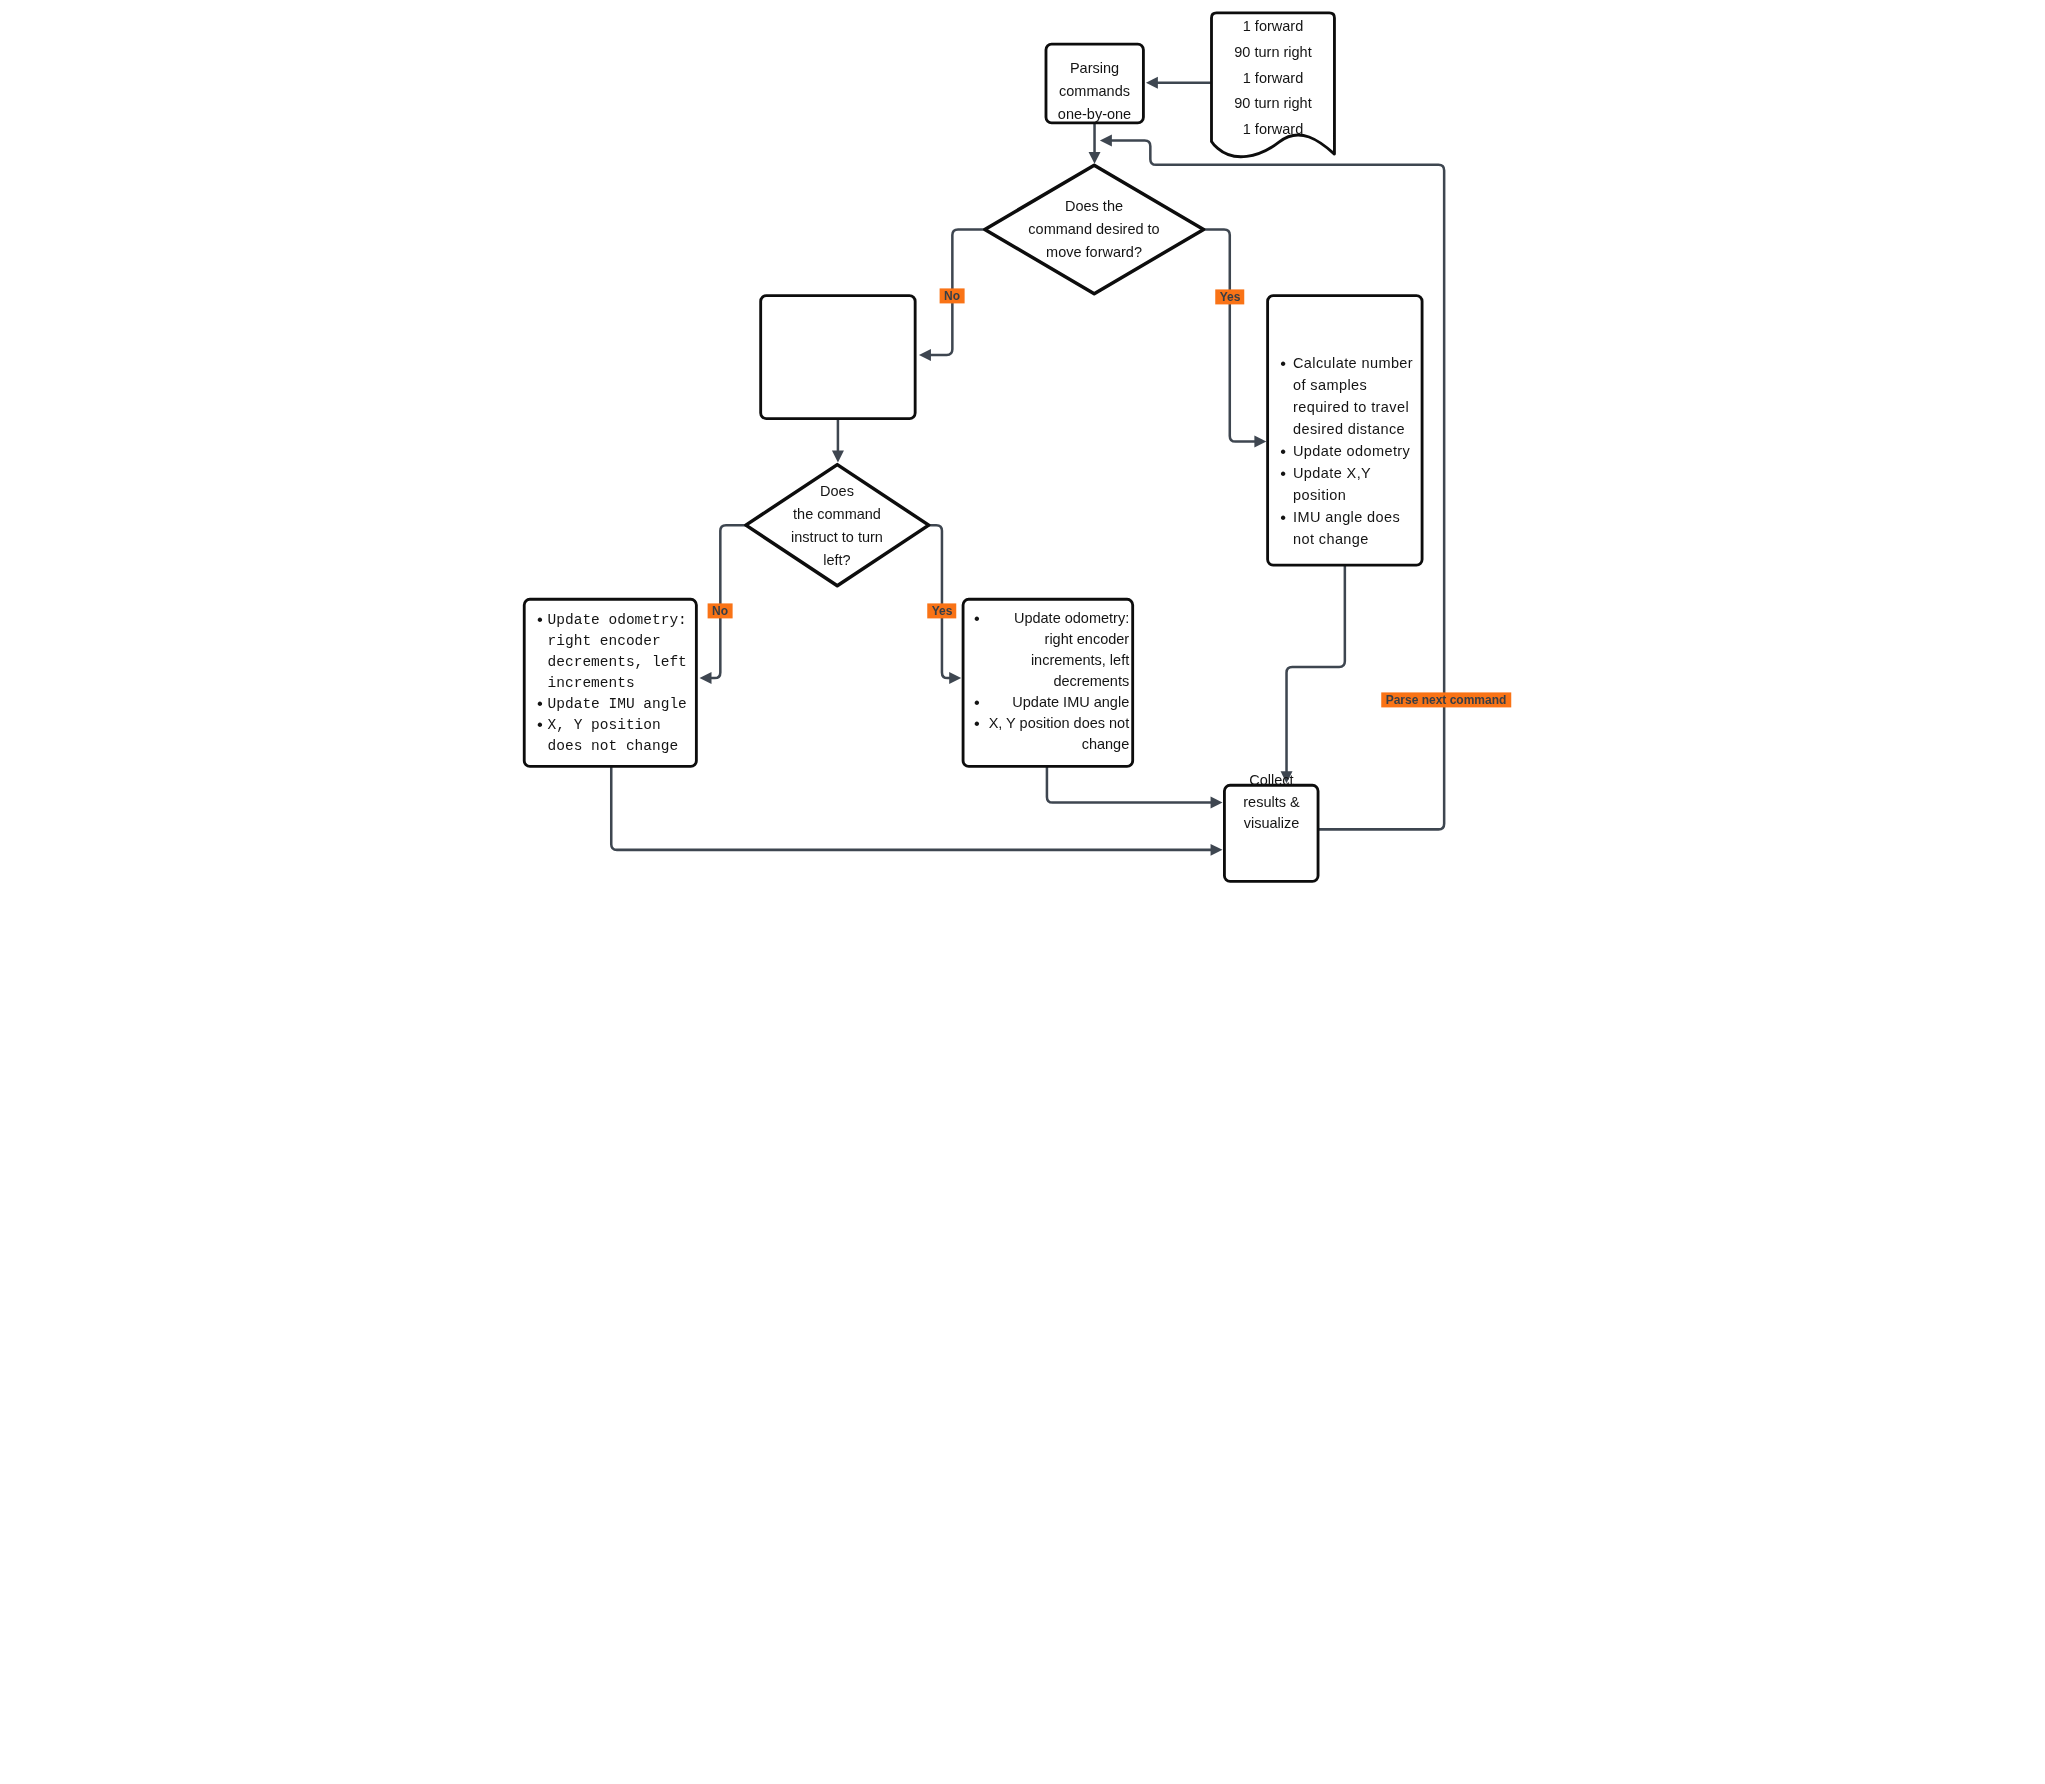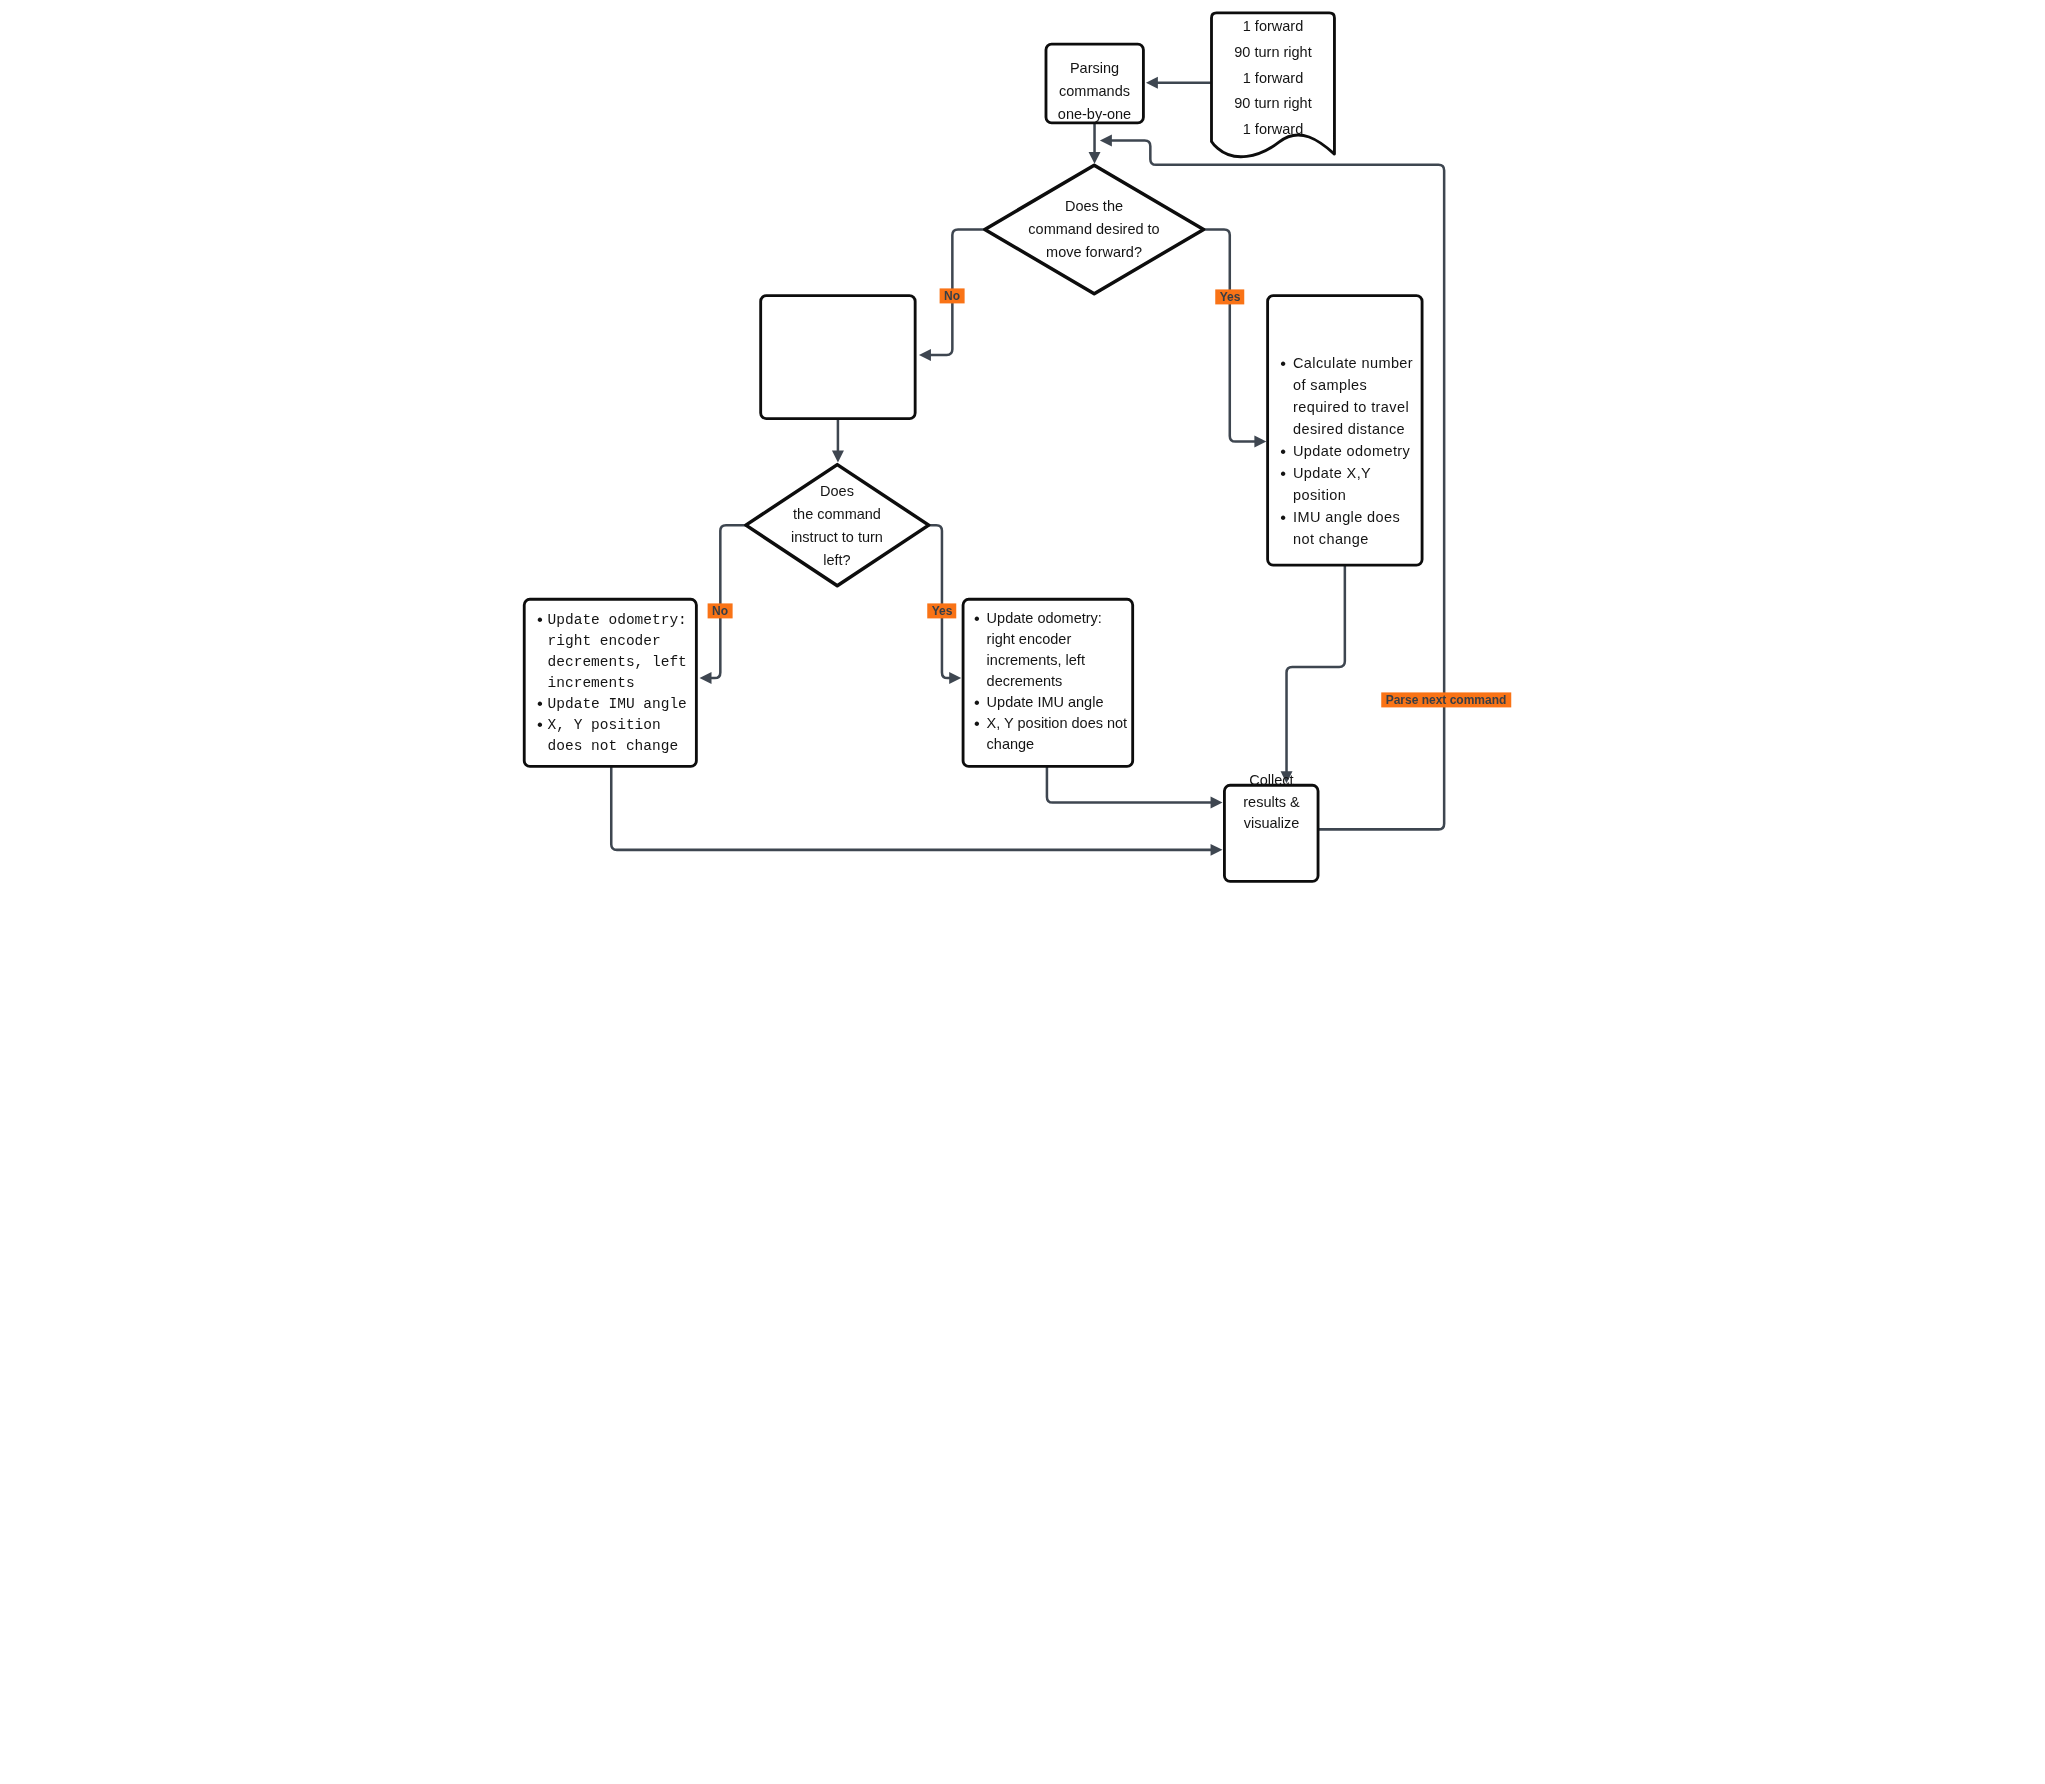--- a/index.html
+++ b/index.html
@@ -151,21 +151,21 @@
 the command
 instruct to turn
 left?</div>
 
   <ul class="bullets lh-bottom" style="left:15px;top:602px;width:170px;height:165px;font-family:Liberation Mono, monospace;">
     <li>Update odometry: right encoder decrements, left increments</li>
     <li>Update IMU angle</li>
     <li>X, Y position does not change</li>
   </ul>
 
-  <ul class="bullets lh-bottom" style="left:454px;top:600px;width:168px;height:165px;">
+  <ul class="bullets lh-bottom" style="left:454px;top:600px;width:168px;height:165px;text-align:right;">
     <li>Update odometry: right encoder increments, left decrements</li>
     <li>Update IMU angle</li>
     <li>X, Y position does not change</li>
   </ul>
 
   <div class="txt" style="left:714px;top:755px;width:93px;height:95px;line-height:21.4px;">Collect
 results &amp;
 visualize</div>
 
   <div class="edge-label" style="left:441px;top:296px;">No</div>

